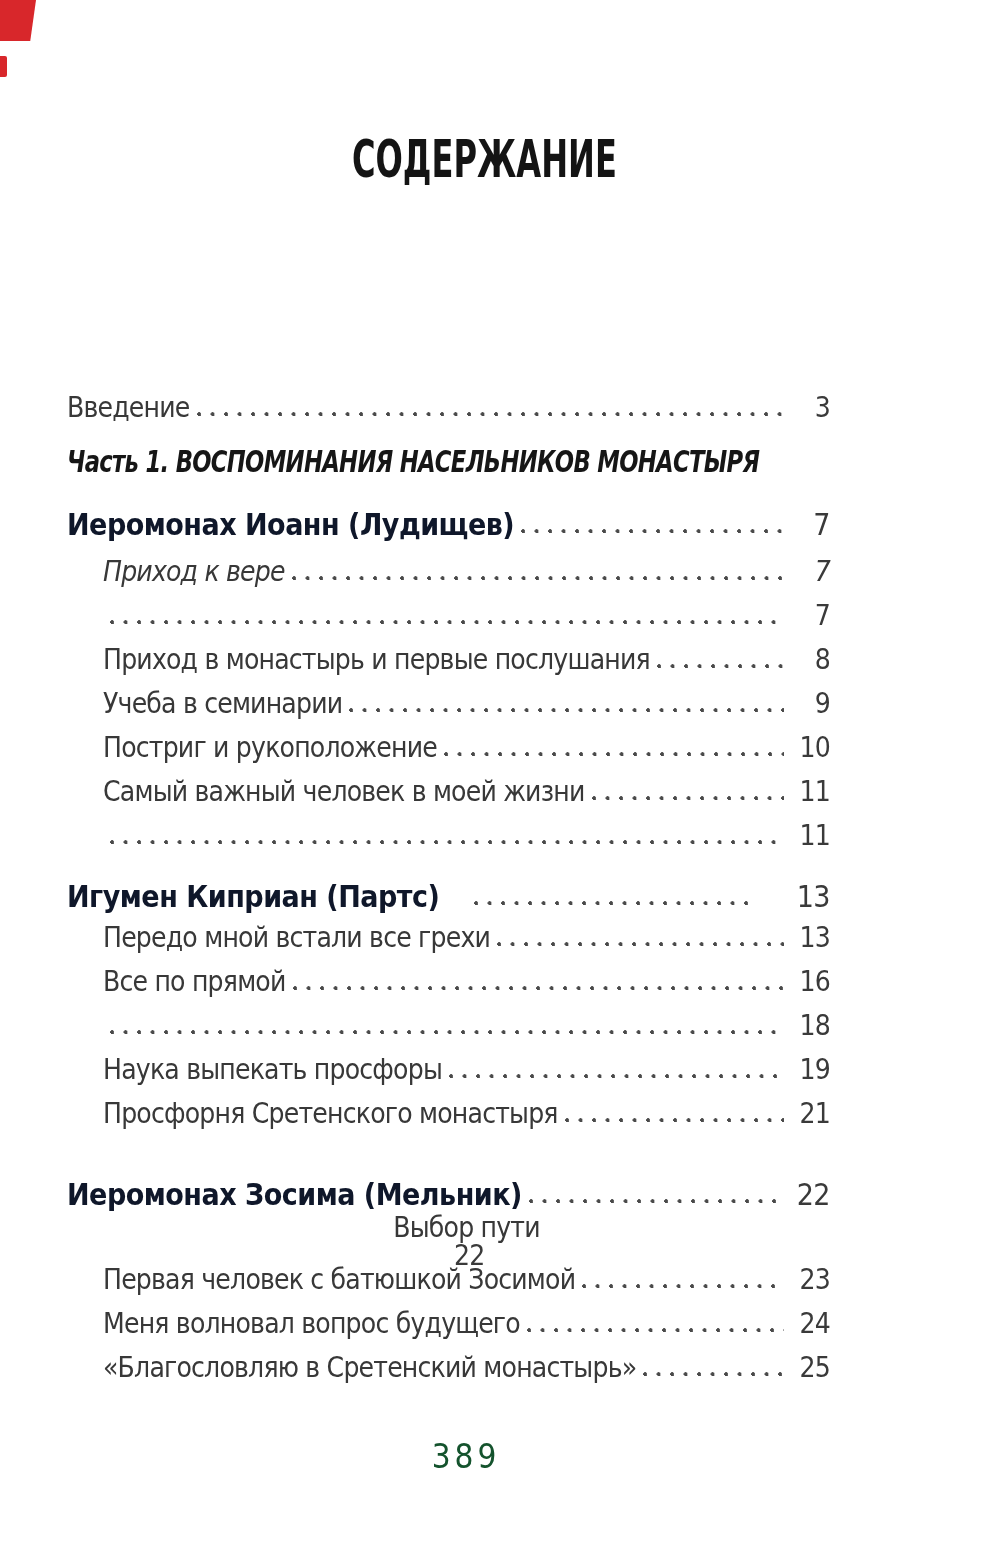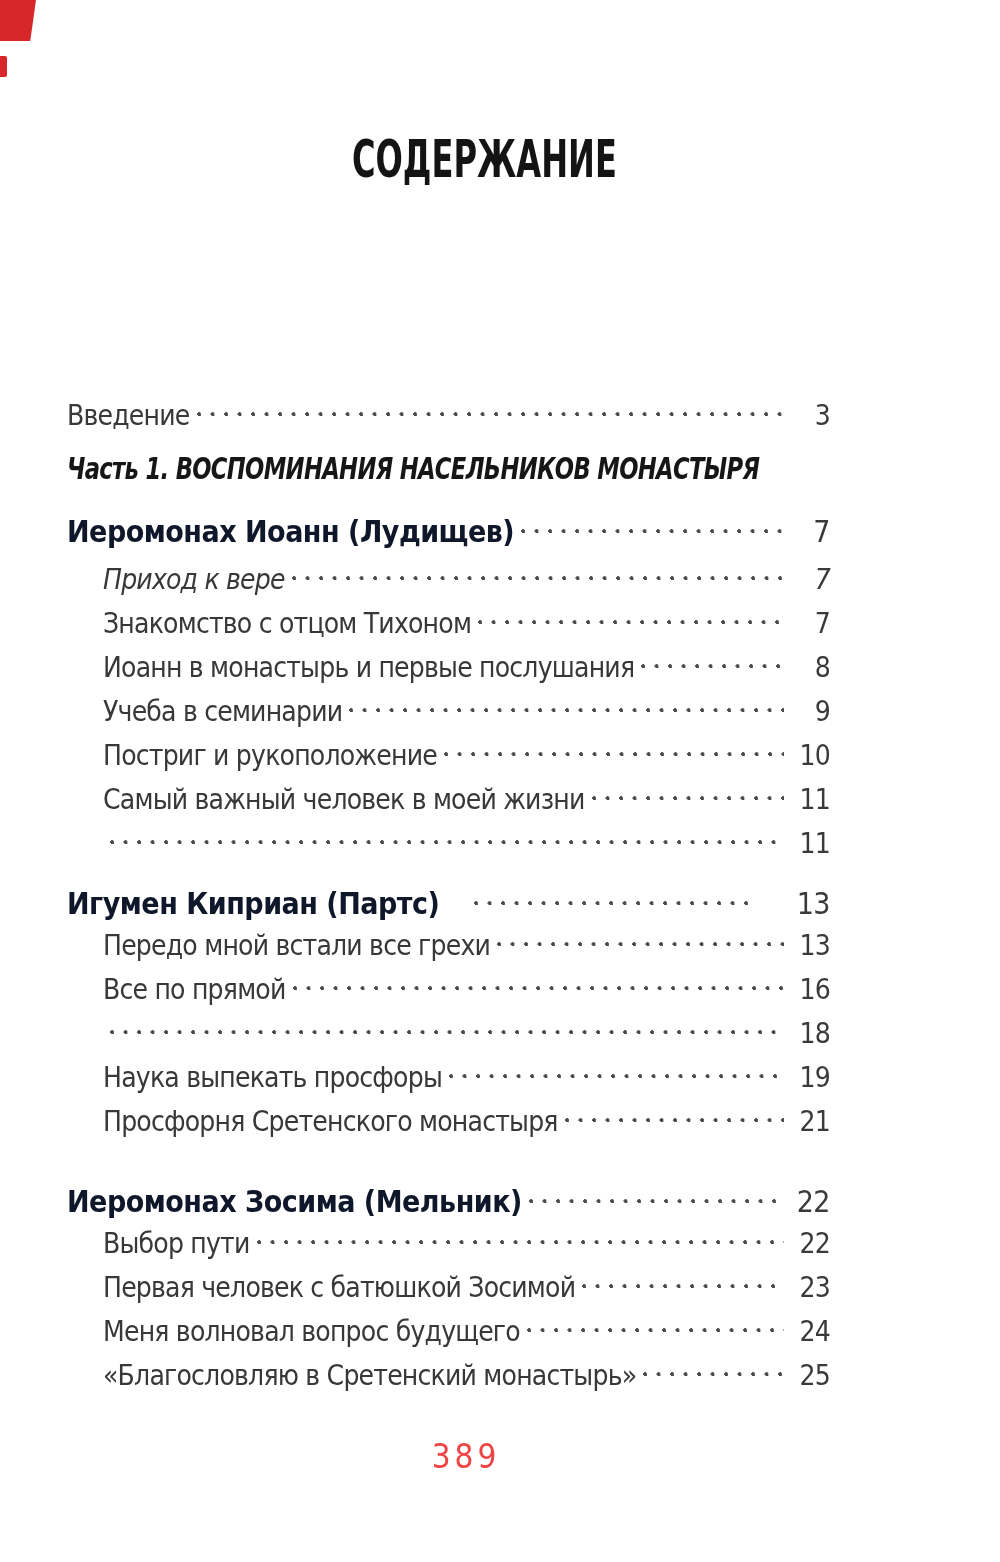--- a/index.html
+++ b/index.html
@@ -46,21 +46,21 @@
     white-space: nowrap;
   }
   .toc {
     position: absolute;
     left: 67px;
     top: 386px;
     width: 763px;
   }
   .row {
     display: flex;
-    align-items: flex-end;
+    align-items: center;
     height: 44px;
     font-size: 28px;
     font-stretch: condensed;
     letter-spacing: -0.8px;
     color: #383838;
     white-space: nowrap;
   }
   .row .label {
     flex: 0 0 auto;
     line-height: 1;
@@ -99,31 +99,31 @@
     transform: scaleX(0.84);
     transform-origin: left center;
   }
   
   .toc .row:nth-child(2)  { margin-top: 10px; font-style: italic; }  
   .toc .row:nth-child(3)  { margin-top: 19px; }  
   .toc .row:nth-child(4)  { margin-top: 3px; font-style: italic;  }
   .toc .row:nth-child(11) { margin-top: 17px; gap: 28px; }  
   .toc .row:nth-child(12) { margin-top: -3px; }
   .toc .row:nth-child(17) { margin-top: 37px; }  
-  .toc .row:nth-child(18) { margin-top: -3px; }
+  .toc .row:nth-child(18) { margin-top: -3px; flex-direction: column; }
   .folio {
     position: absolute;
     left: 0;
     top: 1440px;
     width: 932px;
     text-align: center;
     font-size: 33px;
     font-stretch: condensed;
     letter-spacing: 4px;
-    color: #ef4444;
+    color: #14532d;
     line-height: 1;
   }
 </style>
 </head>
 <body>
 
 <div class="page">
   <div class="red-mark-a" style="background: rgb(216, 39, 43);"></div>
   <div class="red-mark-b" style="background: rgb(216, 39, 43);"></div>
 
@@ -142,26 +142,25 @@
         <span class="label">Иеромонах Иоанн (Лудищев)</span>
         <span class="leader"></span>
         <span class="pn">7</span>
       </div>
       <div class="row lvl1">
         <span class="label">Приход к вере</span>
         <span class="leader"></span>
         <span class="pn">7</span>
       </div>
       <div class="row lvl1">
-        <span class="label">Знакомство с отцом Тихоном</span>
         <span class="leader"></span>
         <span class="pn">7</span>
       </div>
       <div class="row lvl1">
-        <span class="label">Иоанн в монастырь и первые послушания</span>
+        <span class="label">Приход в монастырь и первые послушания</span>
         <span class="leader"></span>
         <span class="pn">8</span>
       </div>
       <div class="row lvl1">
         <span class="label">Учеба в семинарии</span>
         <span class="leader"></span>
         <span class="pn">9</span>
       </div>
       <div class="row lvl1">
         <span class="label">Постриг и рукоположение</span>

